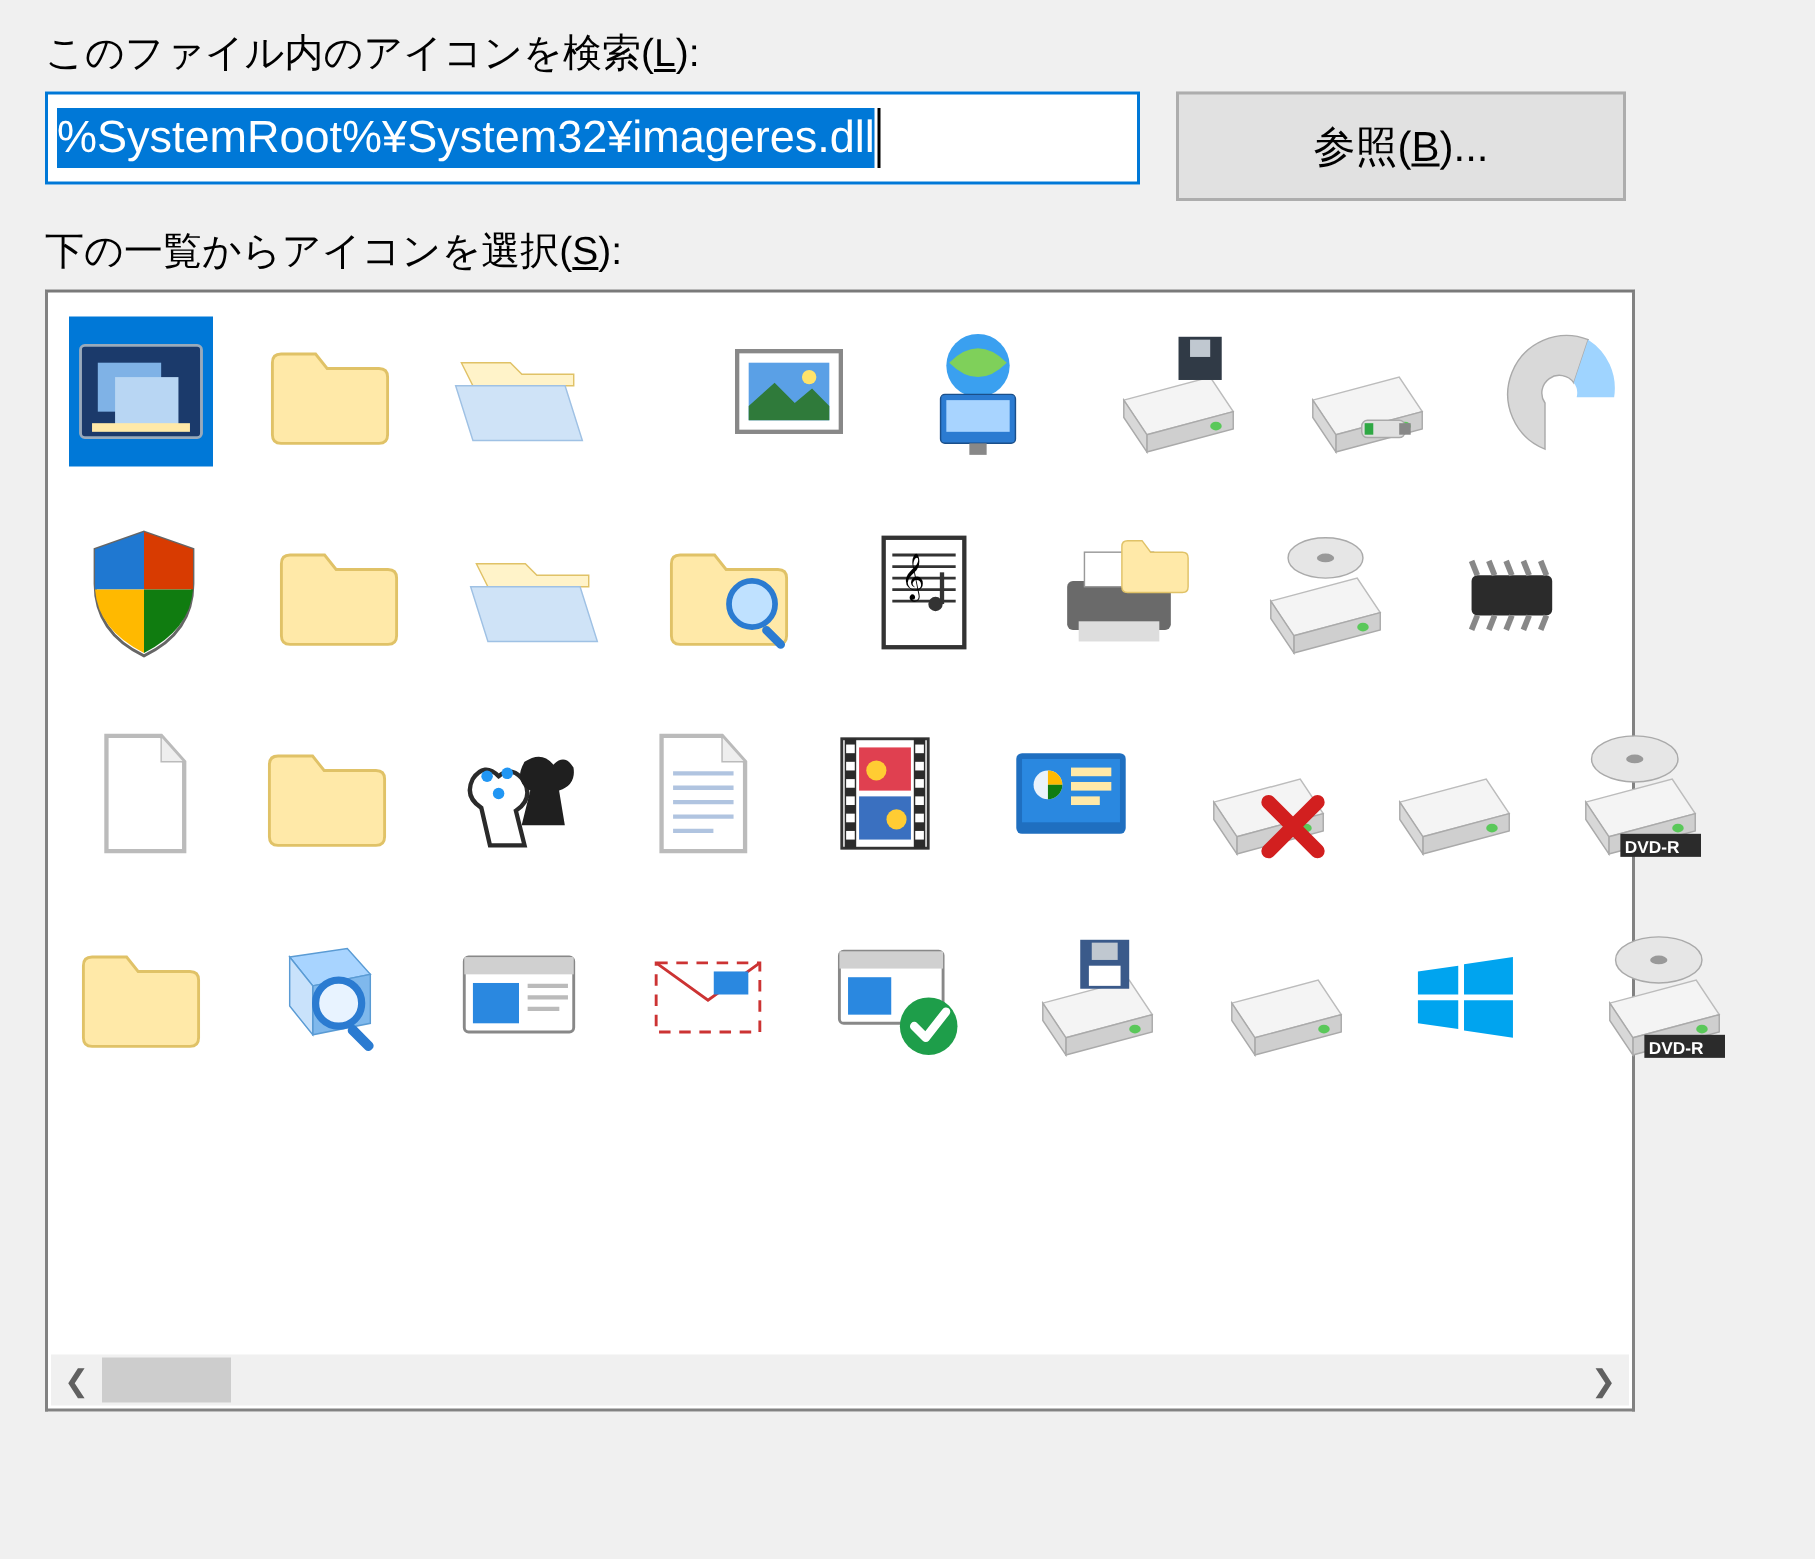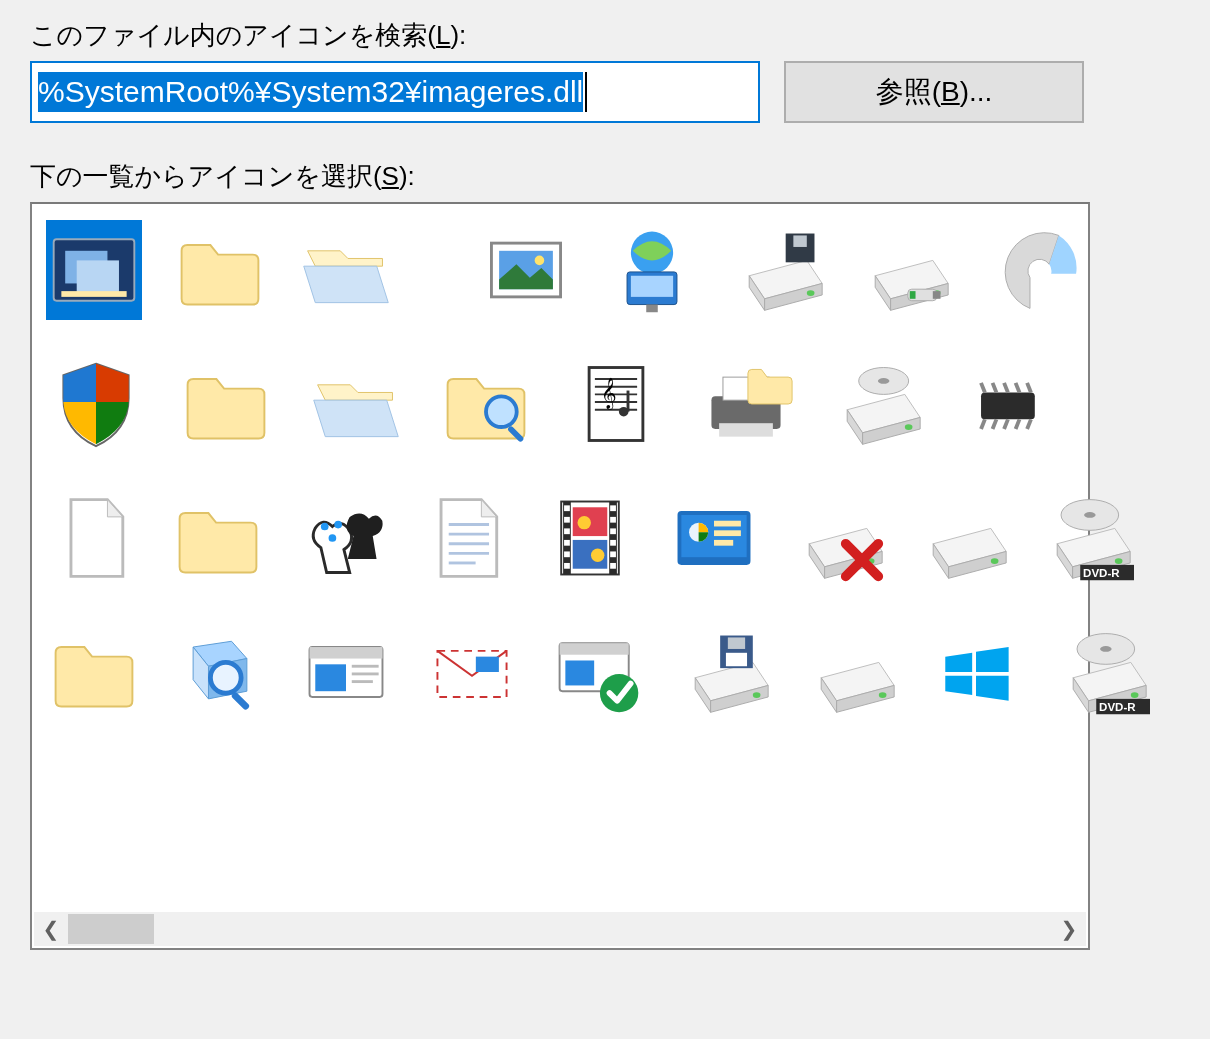--- a/index.html
+++ b/index.html
@@ -10,38 +10,38 @@
     width: 1210px;
     height: 1039px;
     padding: 18px 30px;
     font-size: 26px;
     color: #000;
   }
 
   .label { margin-bottom: 8px; }
   .label .acc { text-decoration: underline; }
 
-  .path-row { display: flex; gap: 24px; margin-bottom: 36px; }
+  .path-row { display: flex; gap: 24px; margin-bottom: 16px; }
   .path-input {
     flex: 0 0 730px;
     height: 62px;
     border: 2px solid #0078d7;
     background: #fff;
     display: flex; align-items: center;
     padding: 0 6px;
   }
   .path-input .seltext {
     background: #0078d7; color: #fff;
     padding: 3px 0; font-size: 30px; white-space: nowrap;
   }
   .path-input .caret { width: 2px; height: 40px; background: #000; margin-left: 2px; }
 
   .browse-btn {
     flex: 0 0 300px;
-    height: 62px;
+    height: 73px;
     background: #e1e1e1;
     border: 2px solid #adadad;
     font-size: 28px;
     display: flex; align-items: center; justify-content: center;
     cursor: pointer;
   }
   .browse-btn .acc { text-decoration: underline; }
 
   .icons-area {
     width: 1060px;

